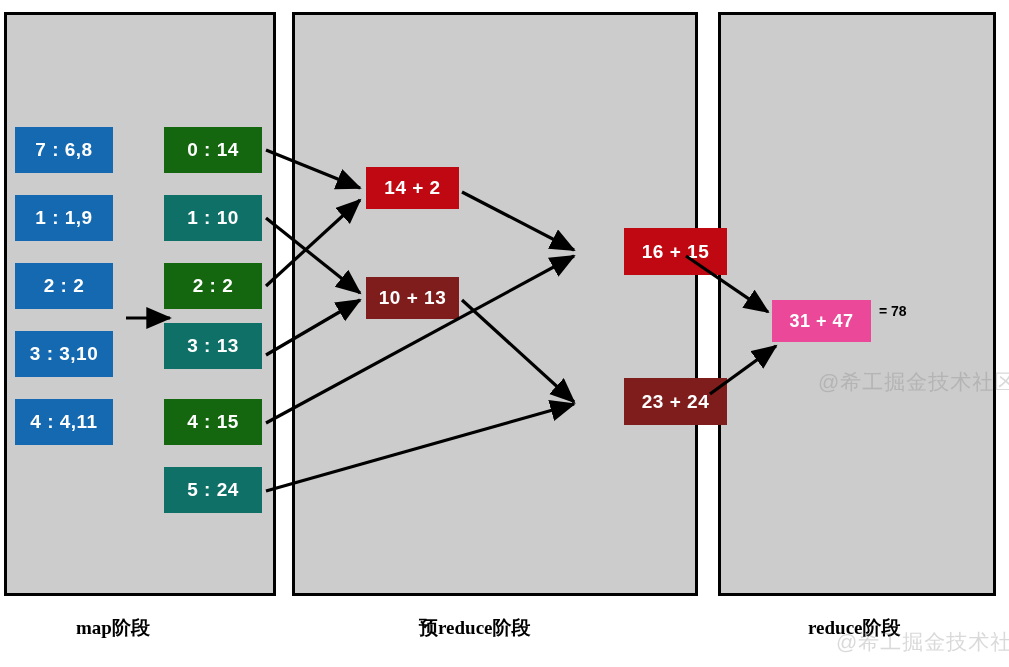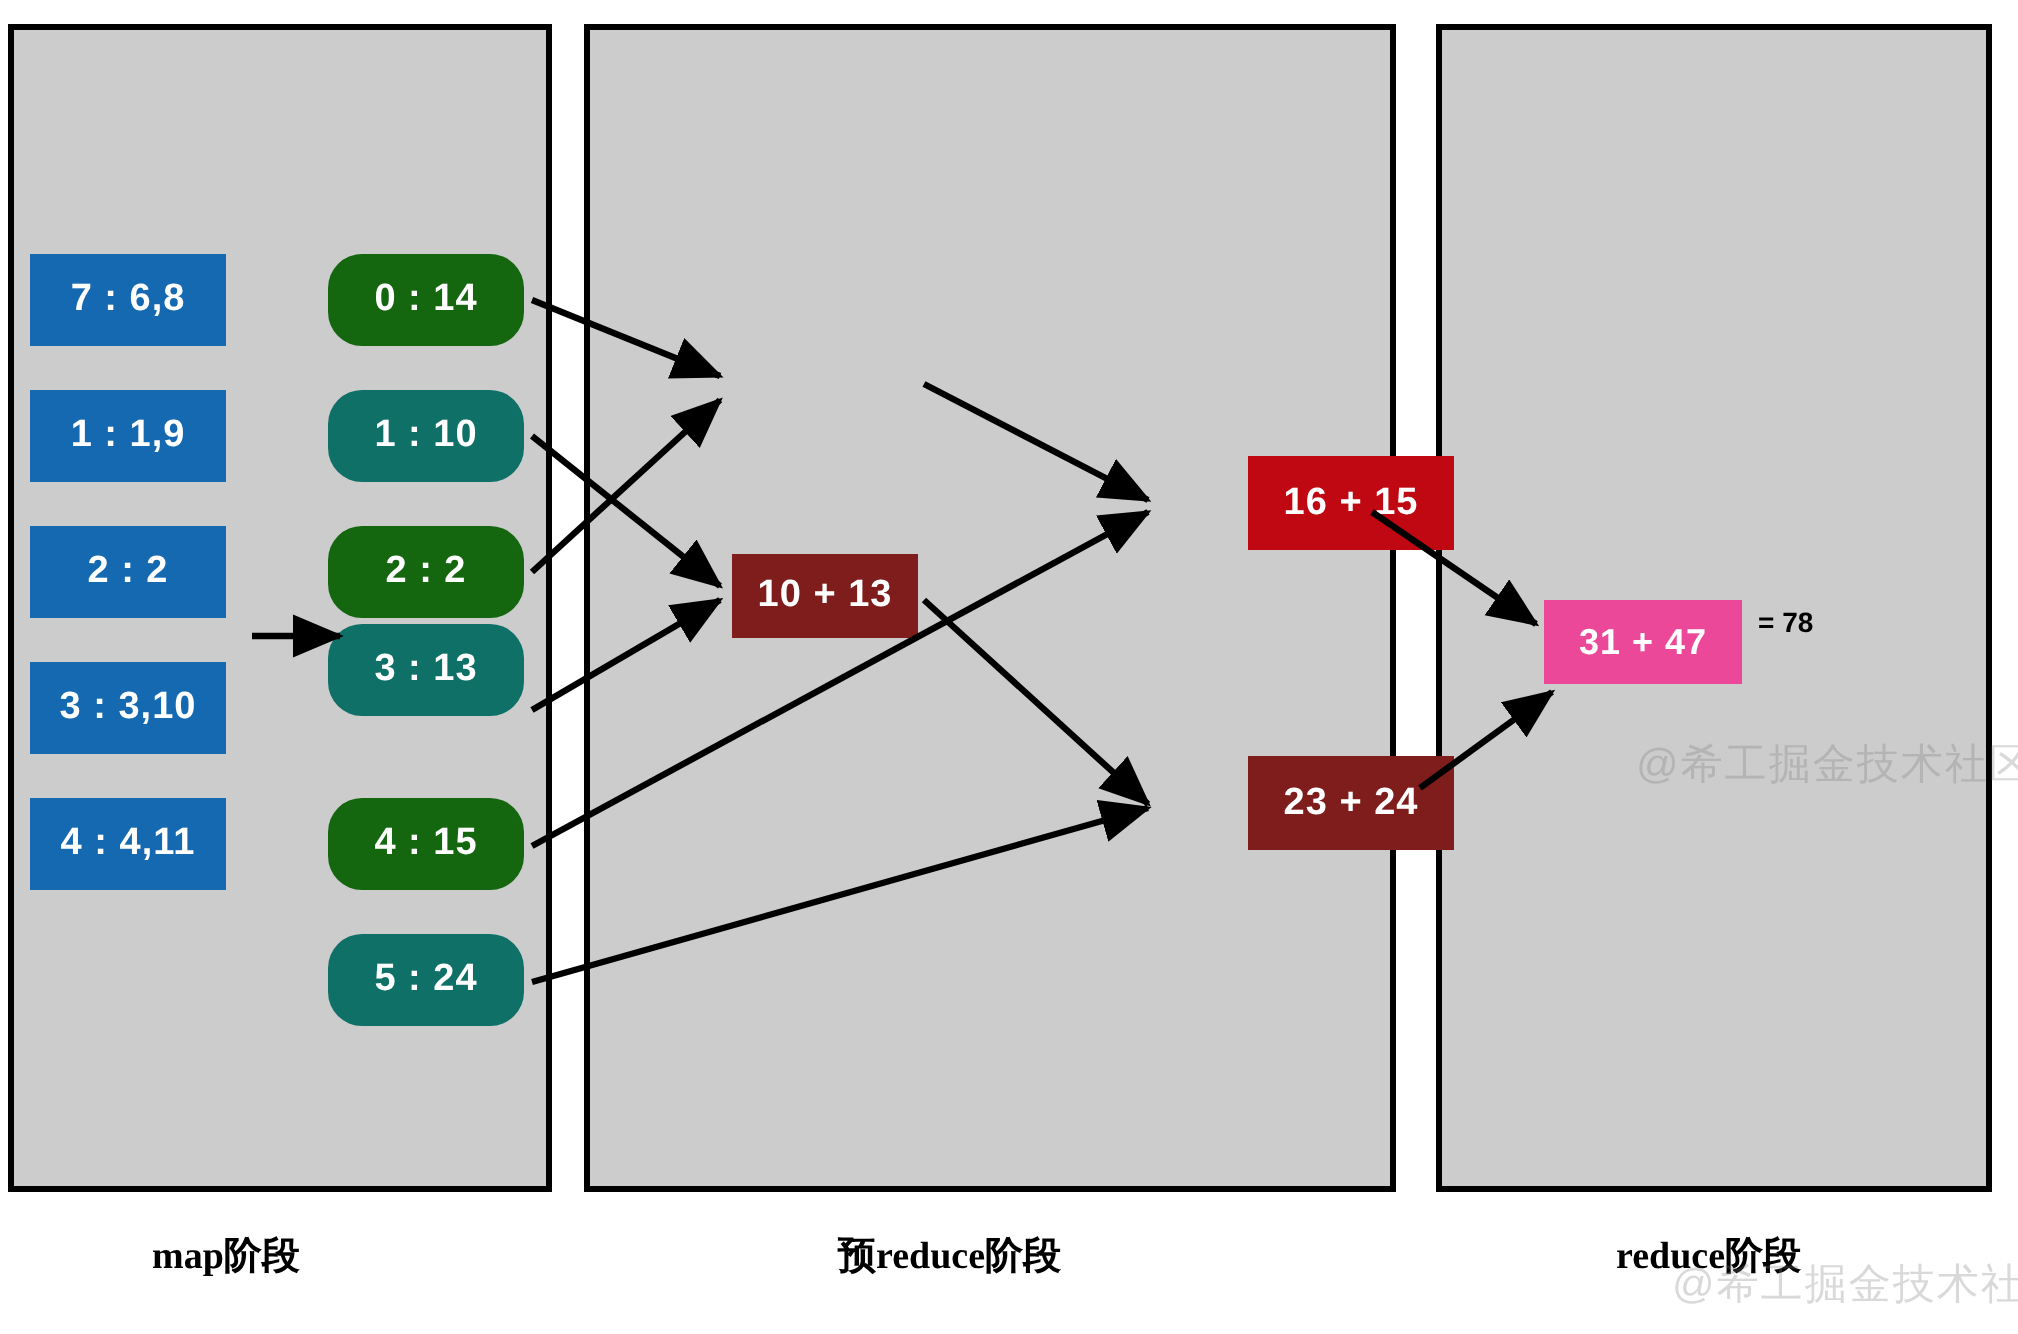--- a/index.html
+++ b/index.html
@@ -48,21 +48,21 @@
   }
   .box.blue   { background: #1569b0; }
   .box.green  { background: #14660f; }
   .box.teal   { background: #0f7068; }
   .box.red    { background: #c00812; }
   .box.magenta{ background: #7f1d1d; }
   .box.orange { background: #ec4899; }
 
   .map-box   { width: 98px;  height: 46px; }
   .col-left  { left: 15px; }
-  .col-right { left: 164px; border-radius: 17px; }
+  .col-right { left: 164px; }
 
   .mid-box-sm { width: 93px;  height: 42px; left: 366px; }
   .mid-box-lg { width: 103px; height: 47px; left: 580px; margin-left: 44px; }
 
   #box-final { left: 772px; top: 300px; width: 99px; height: 42px; font-size: 18px; }
 
   #final-equals {
     position: absolute;
     left: 879px; top: 303px;
     font-size: 14px;
@@ -101,24 +101,25 @@
 
   <div class="box blue map-box col-left" style="top:127px">7 : 6,8</div>
   <div class="box blue map-box col-left" style="top:195px">1 : 1,9</div>
   <div class="box blue map-box col-left" style="top:263px">2 : 2</div>
   <div class="box blue map-box col-left" style="top:331px">3 : 3,10</div>
   <div class="box blue map-box col-left" style="top:399px">4 : 4,11</div>
 
   <div class="box green map-box col-right" style="top:127px">0 : 14</div>
   <div class="box teal  map-box col-right" style="top:195px">1 : 10</div>
   <div class="box green map-box col-right" style="top:263px">2 : 2</div>
-  <div class="box teal  map-box col-right" style="top:312px">3 : 13</div>
+  <div class="box teal  map-box col-right" style="top:323px">3 : 13</div>
   <div class="box green map-box col-right" style="top:399px">4 : 15</div>
   <div class="box teal  map-box col-right" style="top:467px">5 : 24</div>
 
+  <div class="box red     mid-box-sm" style="top:167px">14 + 2</div>
   <div class="box magenta mid-box-sm" style="top:277px">10 + 13</div>
 
   <div class="box red     mid-box-lg" style="top:228px">16 + 15</div>
   <div class="box magenta mid-box-lg" style="top:378px">23 + 24</div>
 
   <div class="box orange" id="box-final">31 + 47</div>
   <div id="final-equals">= 78</div>
 
   <svg id="arrows" viewBox="0 0 1009 667" xmlns="http://www.w3.org/2000/svg">
     <defs>

